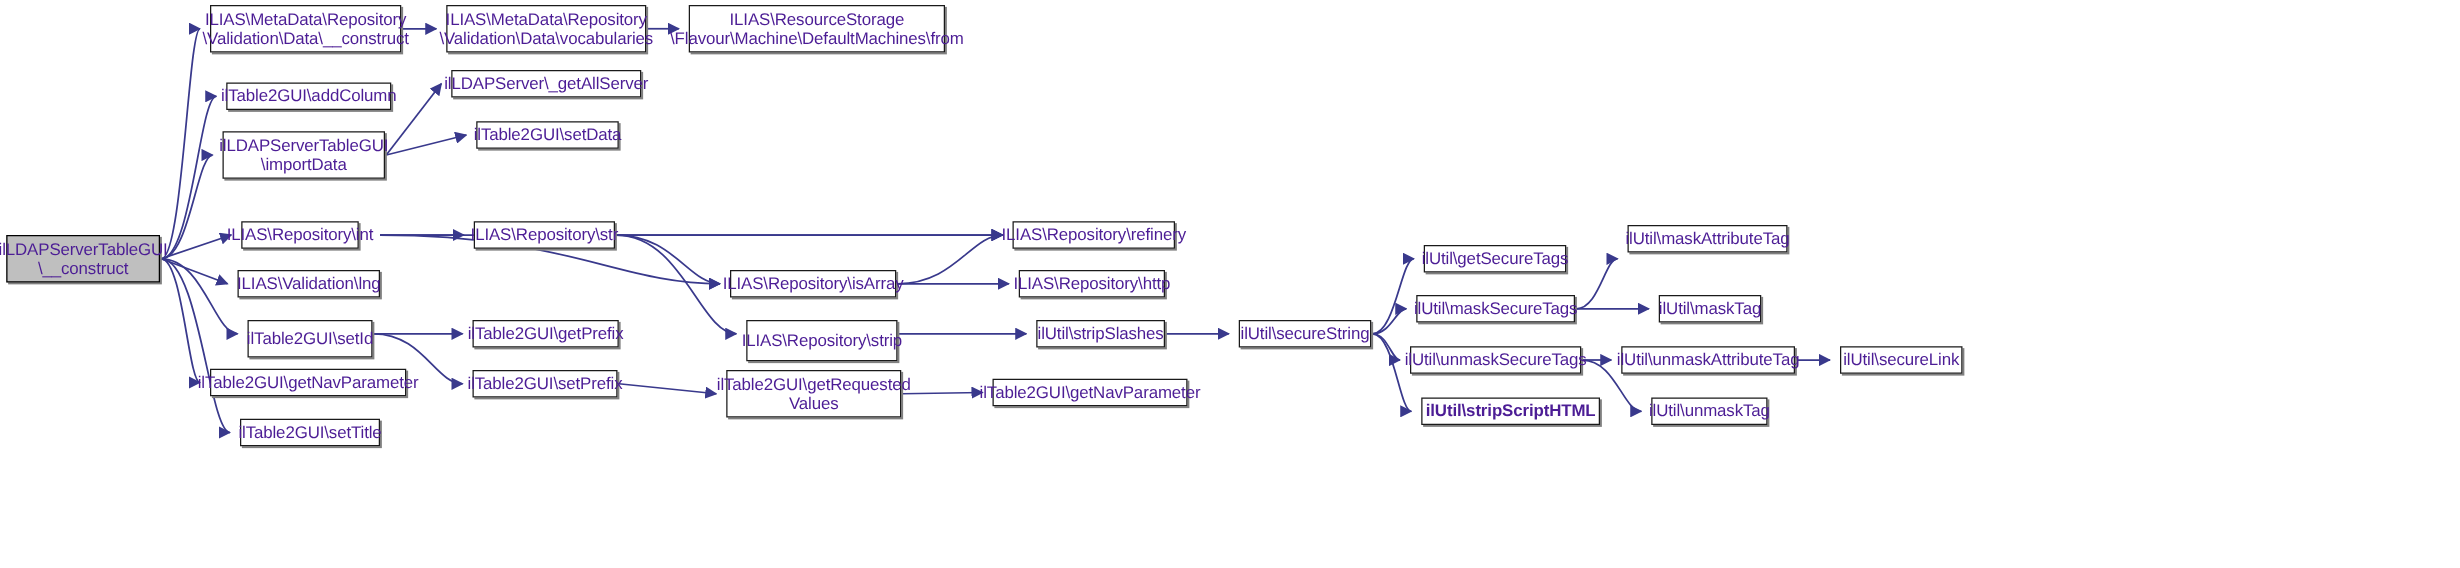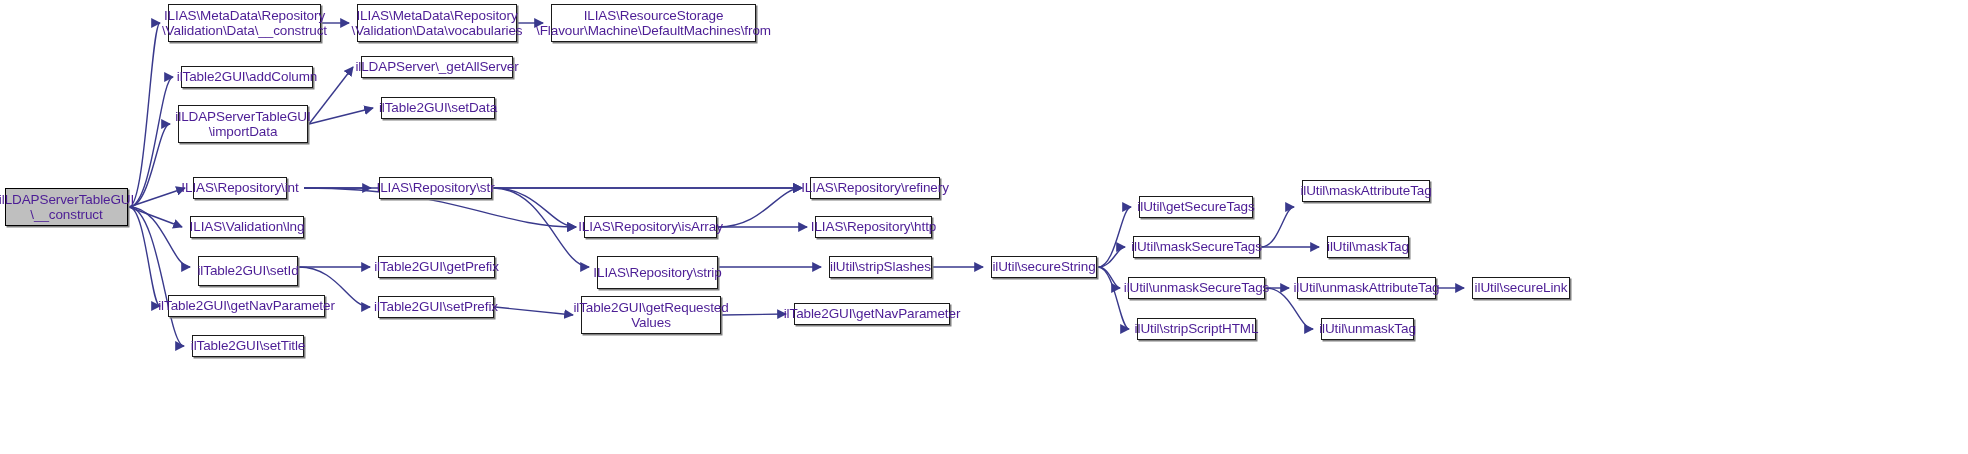--- a/index.html
+++ b/index.html
@@ -109,20 +109,20 @@
       <div class="node" style="left: 581px; top: 296px; width: 140px; height: 38px;">ilTable2GUI\getRequested
 Values</div>
       <div class="node" style="left: 810px; top: 177px; width: 130px; height: 22px;">ILIAS\Repository\refinery</div>
       <div class="node" style="left: 815px; top: 216px; width: 117px; height: 22px;">ILIAS\Repository\http</div>
       <div class="node" style="left: 829px; top: 256px; width: 103px; height: 22px;">ilUtil\stripSlashes</div>
       <div class="node" style="left: 794px; top: 303px; width: 156px; height: 22px;">ilTable2GUI\getNavParameter</div>
       <div class="node" style="left: 991px; top: 256px; width: 106px; height: 22px;">ilUtil\secureString</div>
       <div class="node" style="left: 1139px; top: 196px; width: 114px; height: 22px;">ilUtil\getSecureTags</div>
       <div class="node" style="left: 1133px; top: 236px; width: 127px; height: 22px;">ilUtil\maskSecureTags</div>
       <div class="node" style="left: 1128px; top: 277px; width: 137px; height: 22px;">ilUtil\unmaskSecureTags</div>
-      <div class="node" style="left: 1137px; top: 318px; width: 119px; height: 22px;">ilUtil\stripScriptHTML</div>
+      <div class="node" style="left: 1137px; top: 318px; width: 143px; height: 22px; font-weight: bold;">ilUtil\stripScriptHTML</div>
       <div class="node" style="left: 1302px; top: 180px; width: 128px; height: 22px;">ilUtil\maskAttributeTag</div>
       <div class="node" style="left: 1327px; top: 236px; width: 82px; height: 22px;">ilUtil\maskTag</div>
       <div class="node" style="left: 1297px; top: 277px; width: 139px; height: 22px;">ilUtil\unmaskAttributeTag</div>
       <div class="node" style="left: 1321px; top: 318px; width: 93px; height: 22px;">ilUtil\unmaskTag</div>
       <div class="node" style="left: 1472px; top: 277px; width: 98px; height: 22px;">ilUtil\secureLink</div>
     </div>
 </div>
 
 </body></html>

